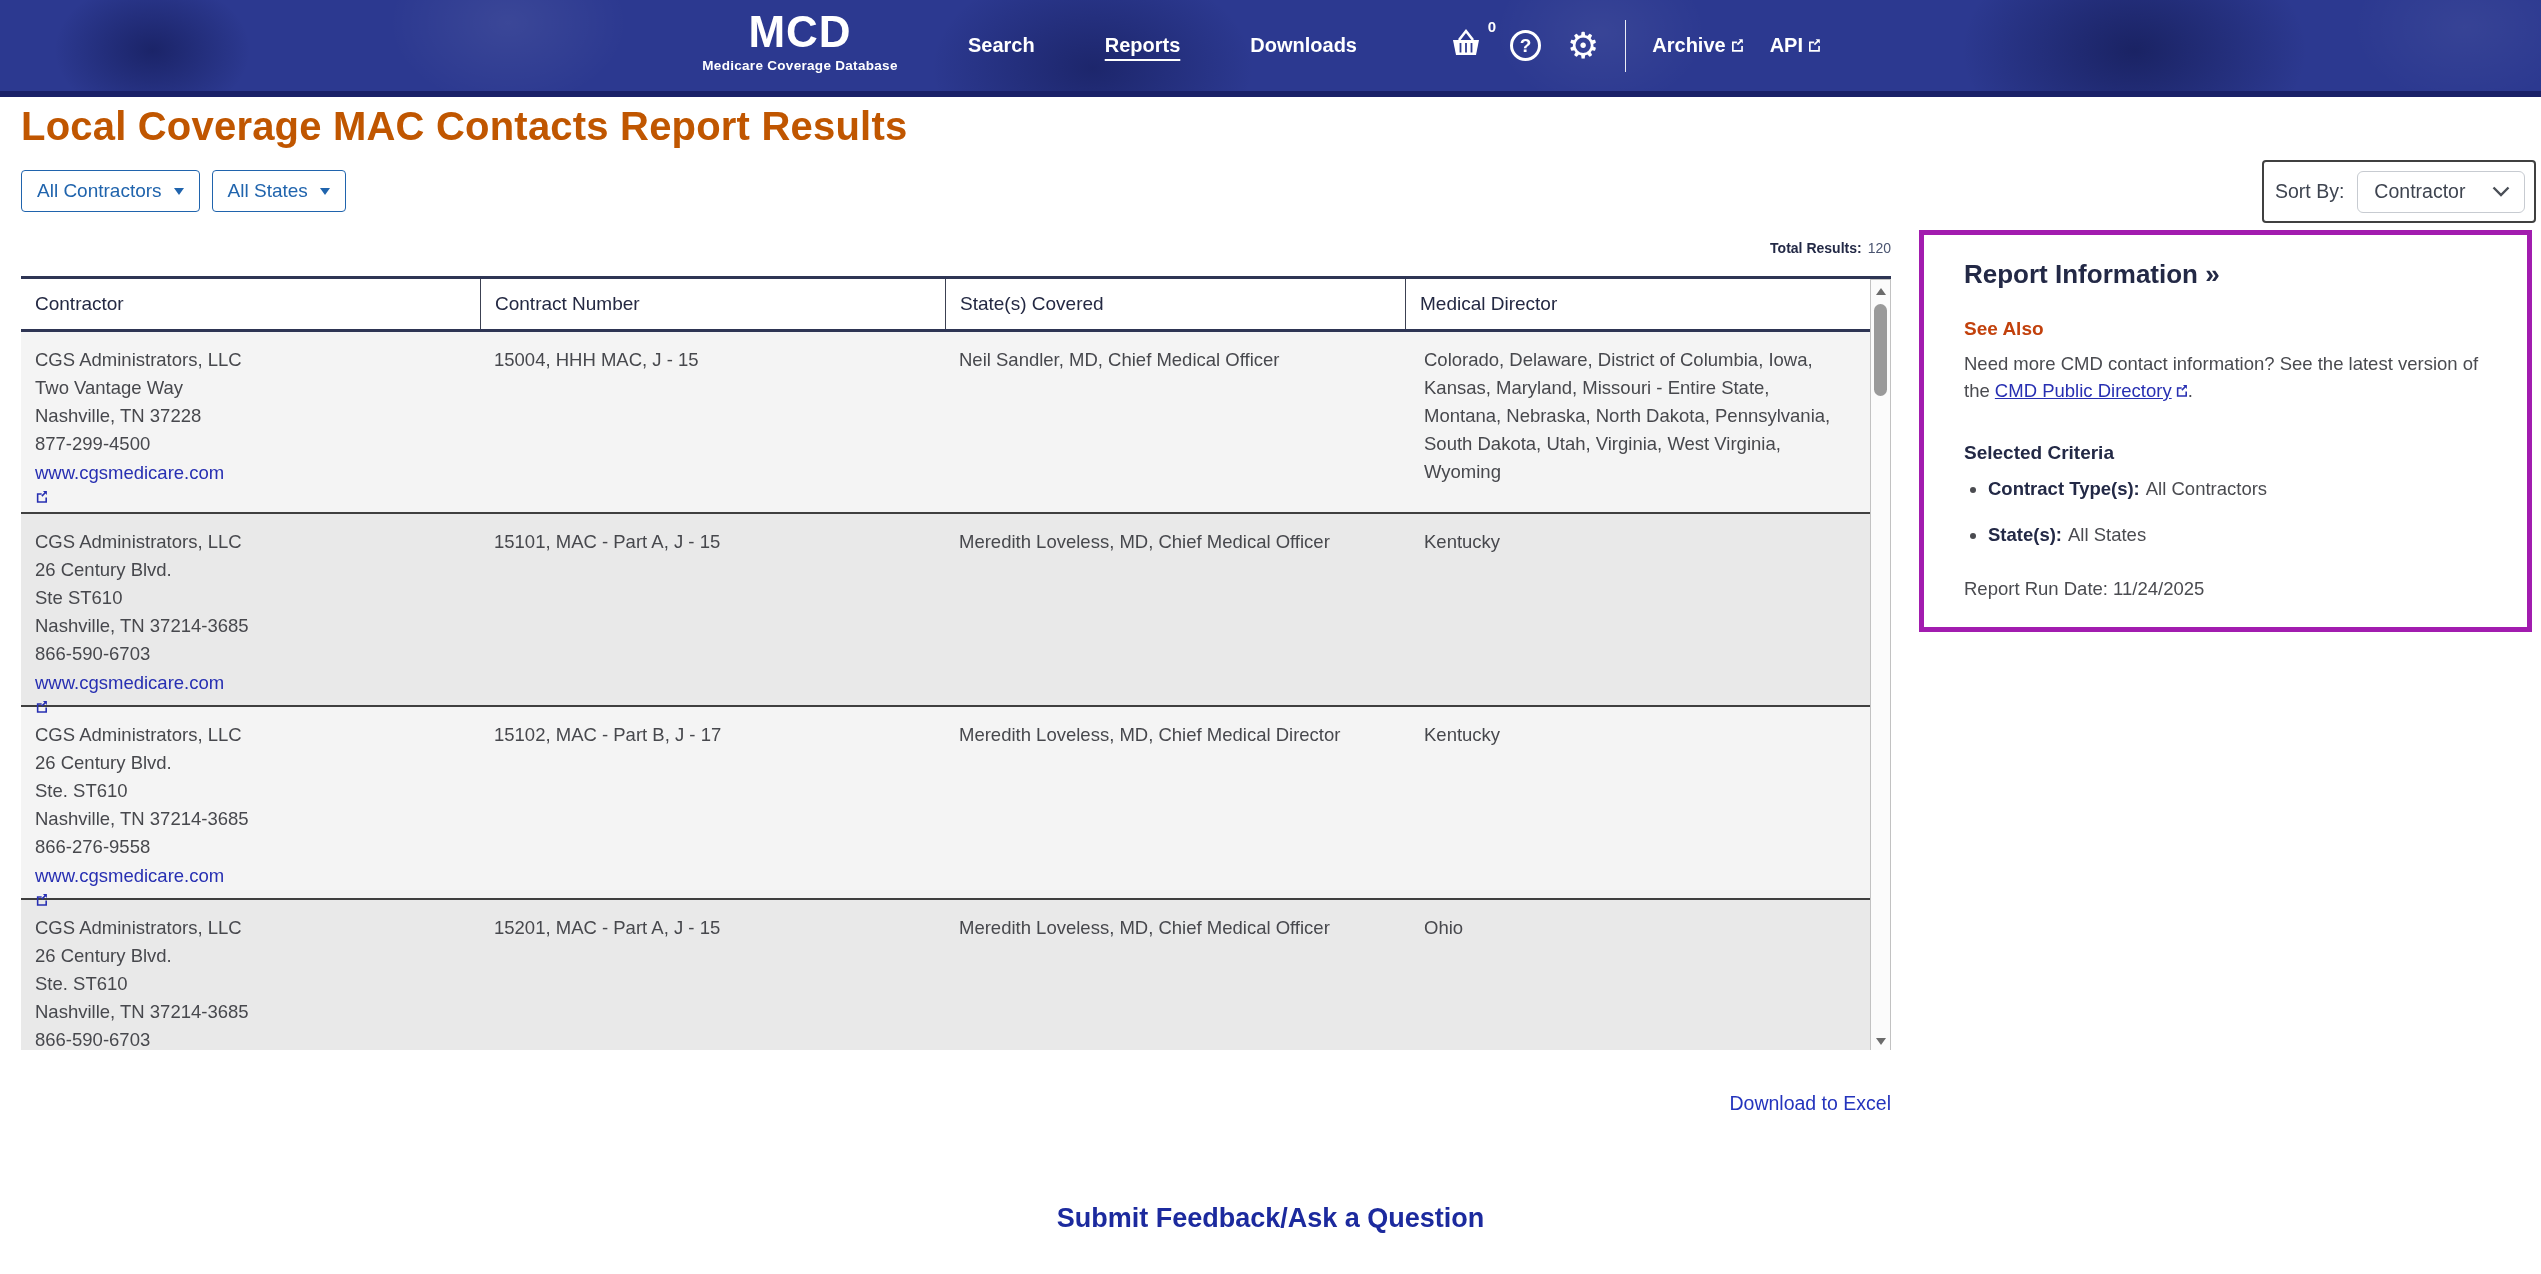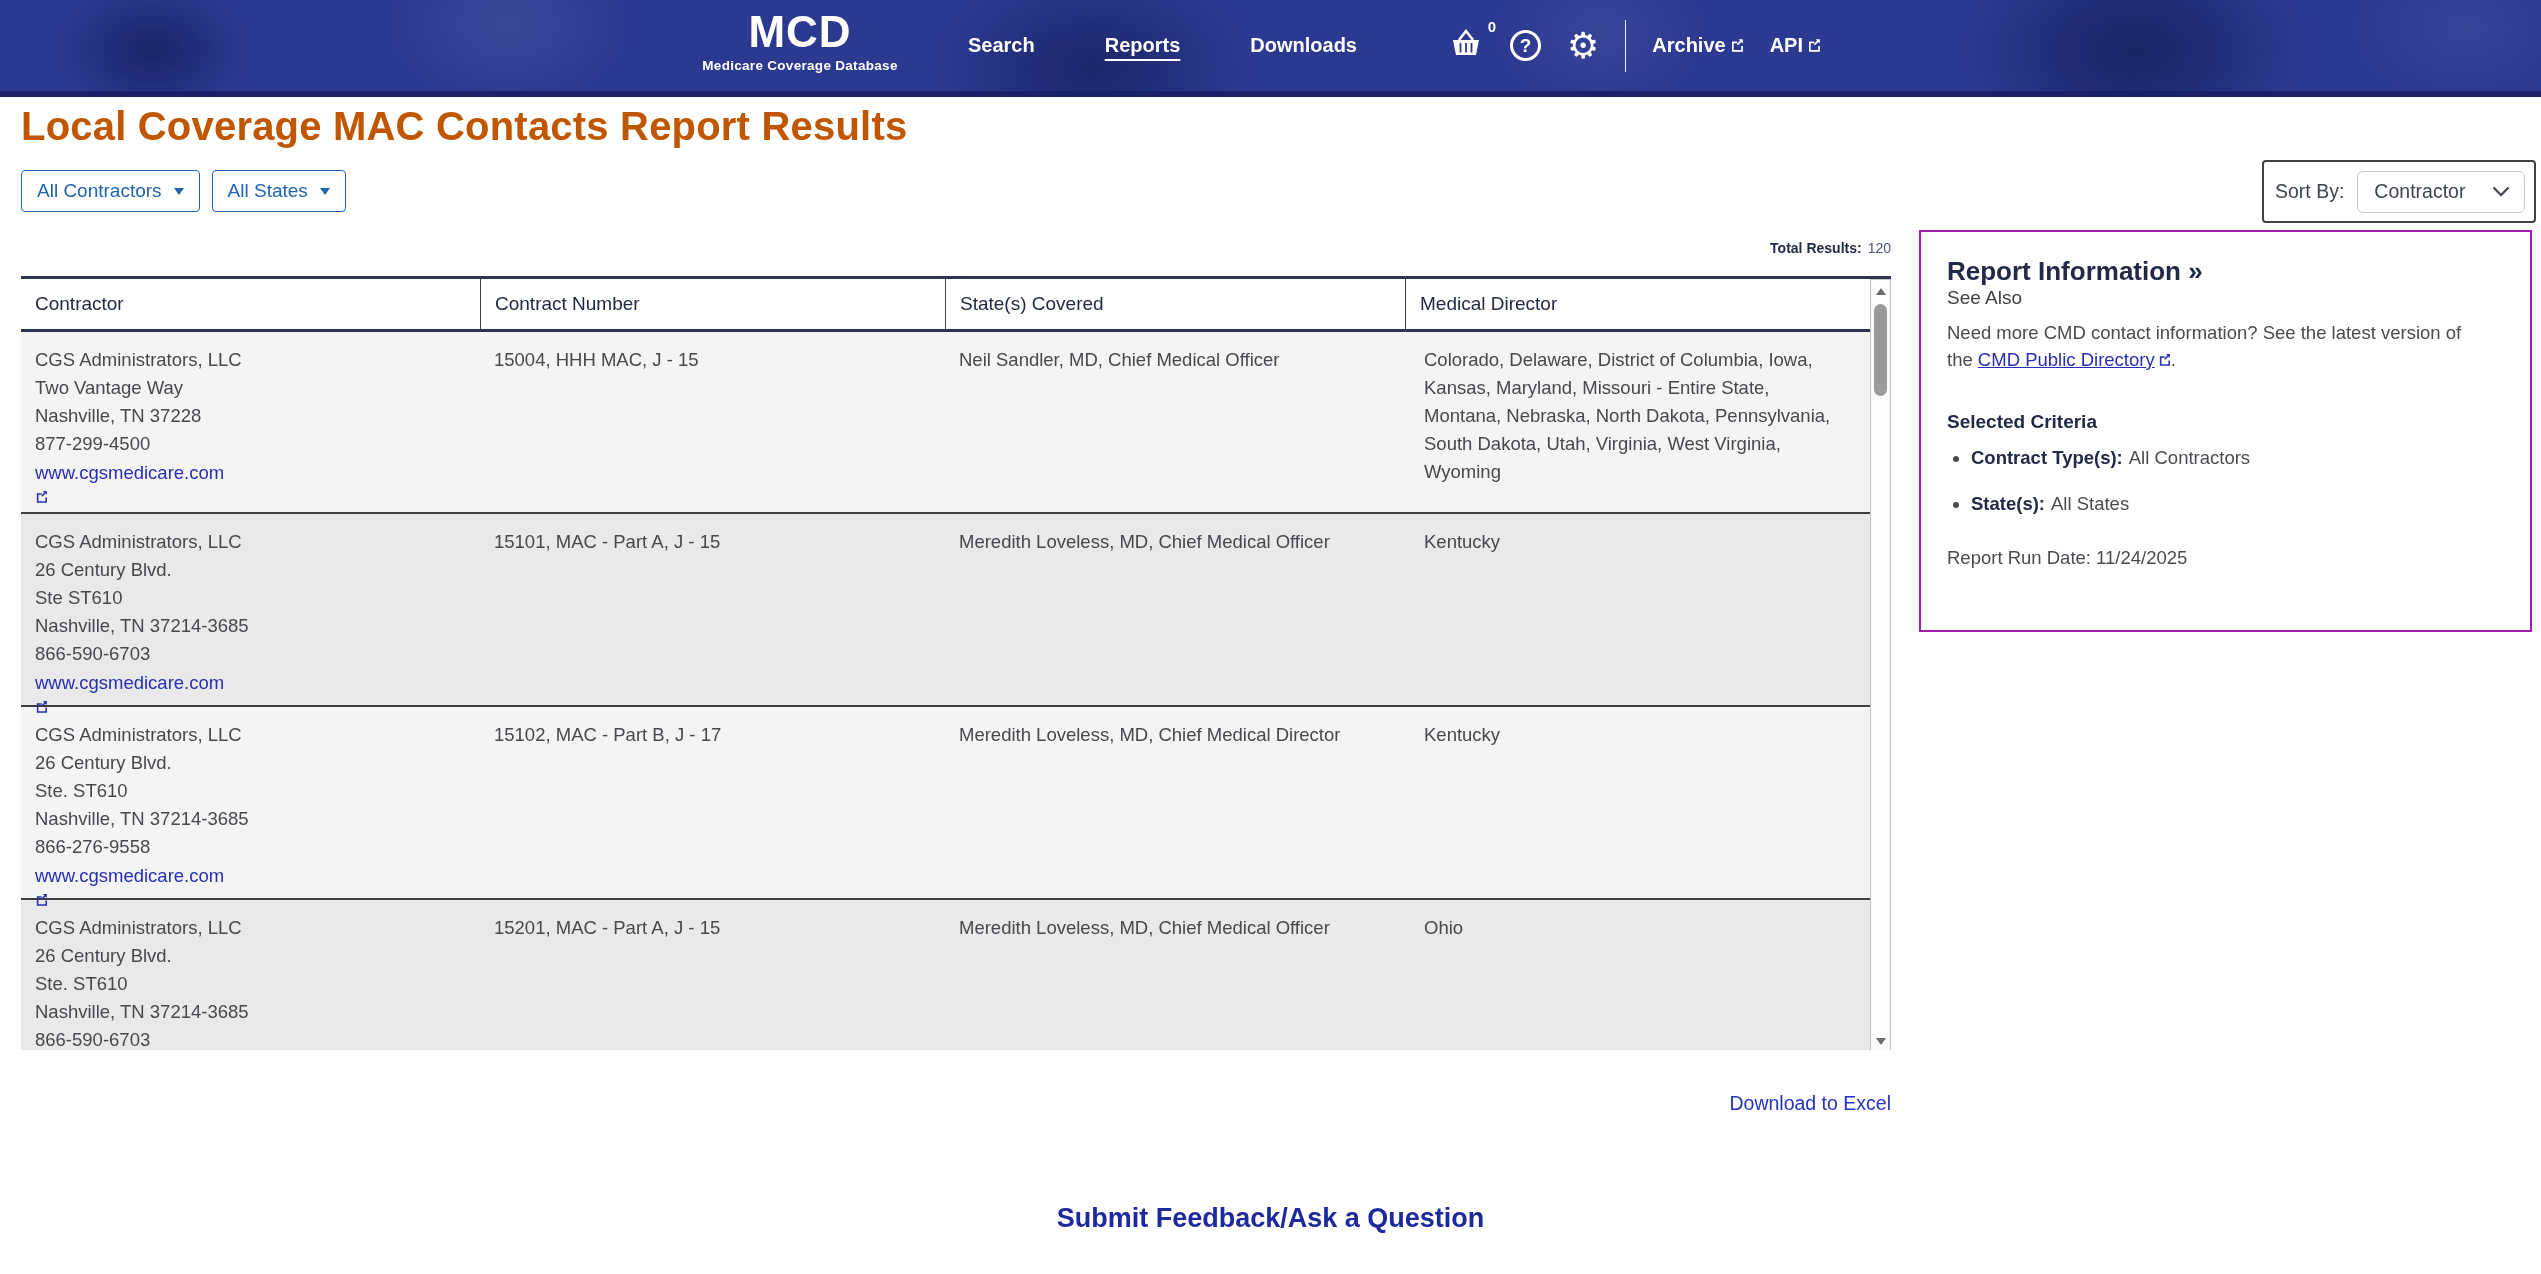--- a/index.html
+++ b/index.html
@@ -80,23 +80,23 @@
 
   
   .v-scrollbar{ position:absolute; right:0; top:0; width:21px; height:774px; background:#fbfbfb; border:1px solid #c2c2c2; }
   .sb-arrow{ position:absolute; left:0; width:19px; height:22px; display:flex; align-items:center; justify-content:center; cursor:pointer; }
   .sb-up{ top:0; } .sb-down{ bottom:0; }
   .tri-up-s{ width:0; height:0; border-left:5px solid transparent; border-right:5px solid transparent; border-bottom:7px solid #6b6b6b; }
   .tri-down-s{ width:0; height:0; border-left:5px solid transparent; border-right:5px solid transparent; border-top:7px solid #6b6b6b; }
   .sb-thumb{ position:absolute; left:3px; top:24px; width:13px; height:92px; background:#9a9a9a; border-radius:7px; cursor:pointer; }
 
   
-  .report-info{ position:absolute; left:1919px; top:230px; width:613px; height:402px; border:2px solid #a21caf; background:#fff; padding:24px 26px; }
+  .report-info{ position:absolute; left:1919px; top:230px; width:613px; height:402px; border:5px solid #a21caf; background:#fff; padding:24px 40px; }
   .ri-title{ font-size:26px; font-weight:700; color:#232946; cursor:pointer; }
-  .ri-seealso{ font-size:19px; font-weight:400; color:#404040; }
+  .ri-seealso{ font-size:19px; font-weight:700; color:#c2410c; margin-top:28px; }
   .ri-text{ font-size:18.5px; color:#4a4b50; line-height:27px; margin-top:10px; width:540px; }
   .ri-text a{ color:#272fb2; text-decoration:underline; cursor:pointer; }
   .ri-criteria{ font-size:19px; font-weight:700; color:#232946; margin-top:38px; }
   .ri-list{ margin:14px 0 0 24px; }
   .ri-list li{ font-size:18.5px; color:#4a4b50; margin-bottom:24px; }
   .ri-list .crit-label{ font-weight:700; color:#232946; margin-right:6px; }
   .ri-rundate{ font-size:18.5px; color:#4a4b50; margin-top:32px; }
 
   
   .download-link{ position:absolute; left:21px; top:1092px; width:1870px; text-align:right; }

